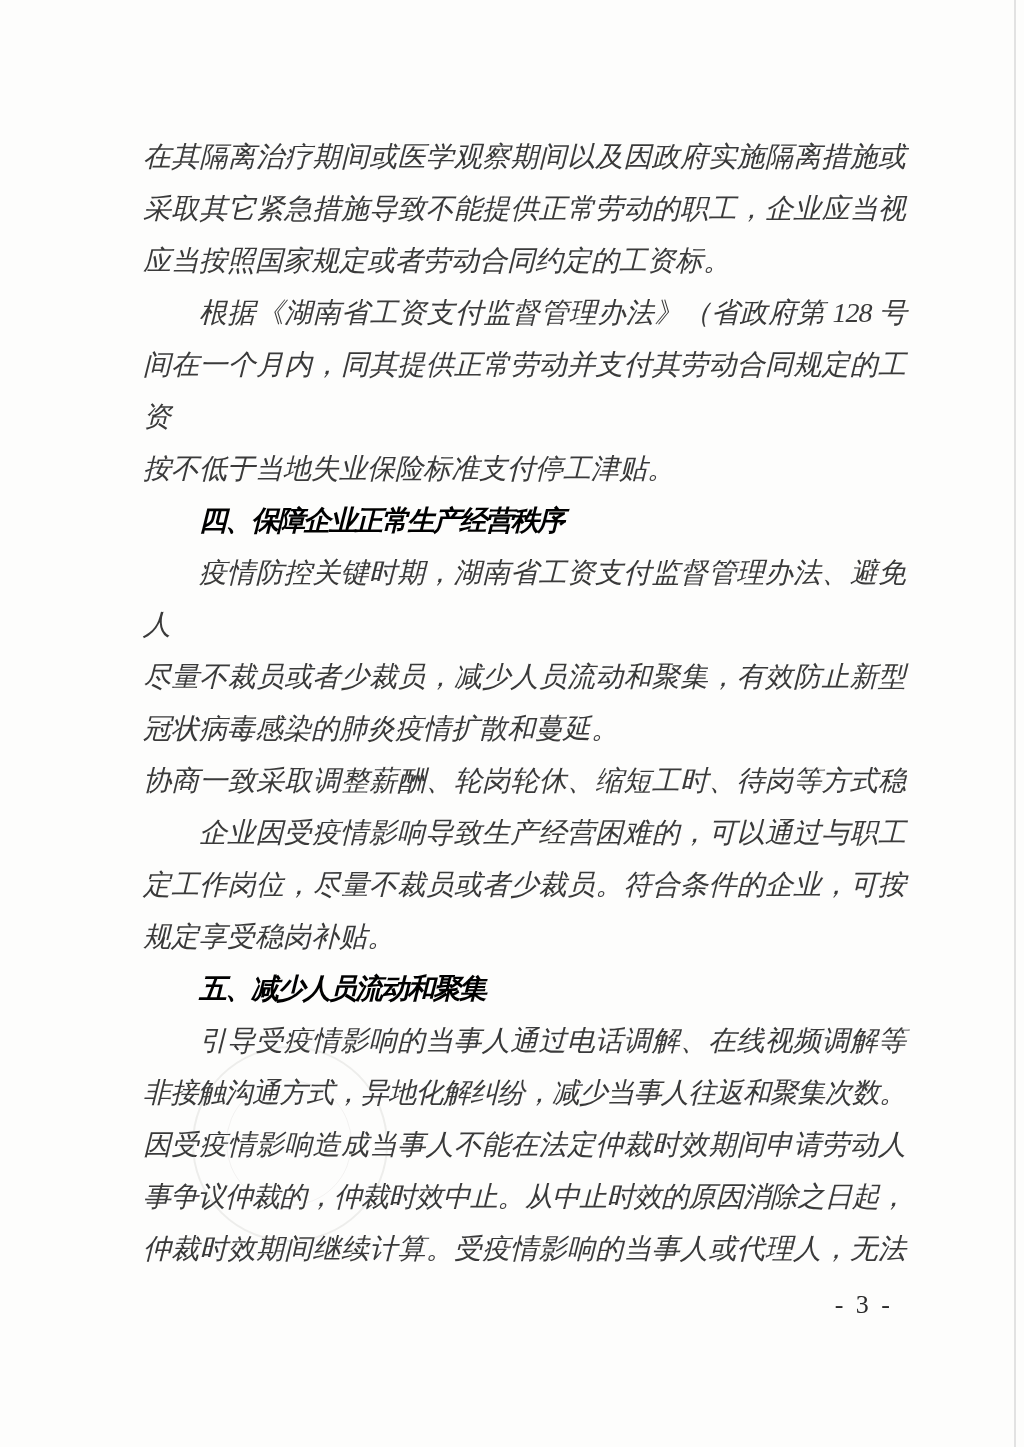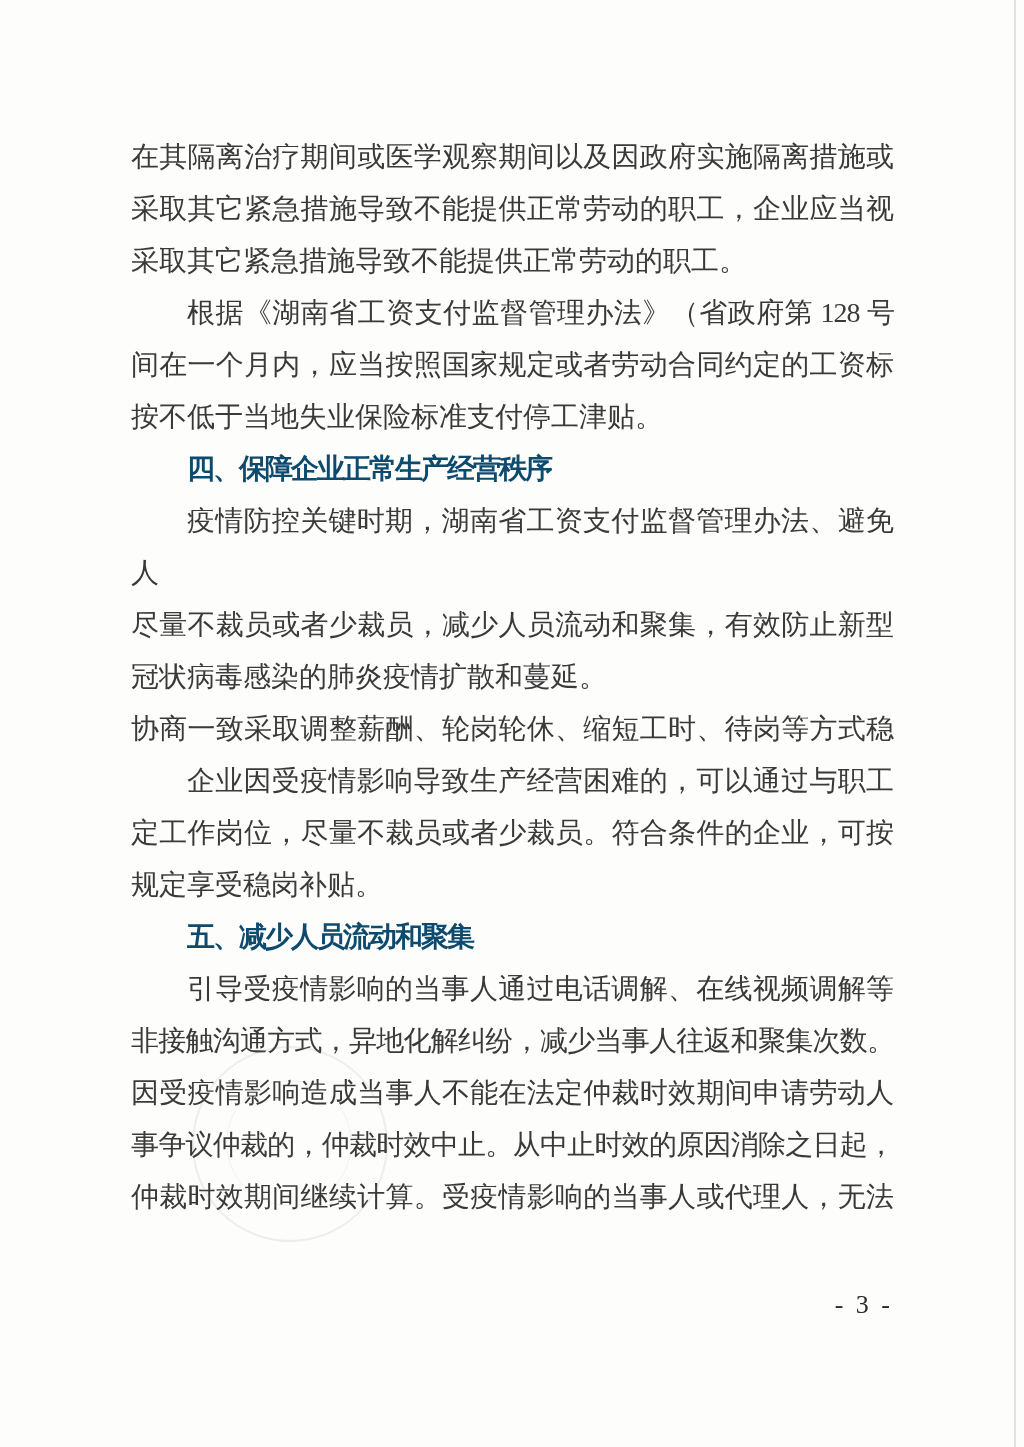--- a/index.html
+++ b/index.html
@@ -10,42 +10,43 @@
   .page {
     position: relative;
     width: 1024px;
     height: 1447px;
     background: #fdfdfc;
     overflow: hidden;
     font-family: "Liberation Serif", "DejaVu Serif", serif;
   }
   .content {
     position: absolute;
-    left: 131px;
+    left: 143px;
     top: 131px;
     width: 763px;
+    font-style: italic;
   }
   .line {
     font-size: 28px;
     line-height: 52px;
     color: #3a3a3a;
     text-align: left;
     text-align-last: left;
     font-weight: 400;
   }
   .line.fill {
     text-align: justify;
     text-align-last: justify;
   }
   .line.ind {
     text-indent: 56px;
   }
   .line.bold {
     font-weight: 700;
-    color: #0c4a6e;
+    color: #000000;
     letter-spacing: -2px;
   }
   .footer {
     position: absolute;
     top: 1288px;
     left: 143px;
     width: 763px;
     padding-right: 13px;
     box-sizing: border-box;
     text-align: right;
@@ -81,23 +82,23 @@
     border: 1px solid rgba(145, 140, 135, 0.10);
   }
 </style>
 </head>
 <body>
 
 <div class="page">
   <div class="content" id="doc-content">
       <div class="line fill">在其隔离治疗期间或医学观察期间以及因政府实施隔离措施或</div>
       <div class="line fill">采取其它紧急措施导致不能提供正常劳动的职工，企业应当视</div>
-      <div class="line">采取其它紧急措施导致不能提供正常劳动的职工。</div>
+      <div class="line">应当按照国家规定或者劳动合同约定的工资标。</div>
       <div class="line fill ind" style="letter-spacing: -1px;">根据《湖南省工资支付监督管理办法》（省政府第 128 号</div>
-      <div class="line fill">间在一个月内，应当按照国家规定或者劳动合同约定的工资标</div>
+      <div class="line fill">间在一个月内，同其提供正常劳动并支付其劳动合同规定的工资</div>
       <div class="line">按不低于当地失业保险标准支付停工津贴。</div>
       <div class="line ind bold">四、保障企业正常生产经营秩序</div>
       <div class="line fill ind">疫情防控关键时期，湖南省工资支付监督管理办法、避免人</div>
       <div class="line fill">尽量不裁员或者少裁员，减少人员流动和聚集，有效防止新型</div>
       <div class="line">冠状病毒感染的肺炎疫情扩散和蔓延。</div>
       <div class="line fill">协商一致采取调整薪酬、轮岗轮休、缩短工时、待岗等方式稳</div>
       <div class="line fill ind">企业因受疫情影响导致生产经营困难的，可以通过与职工</div>
       <div class="line fill">定工作岗位，尽量不裁员或者少裁员。符合条件的企业，可按</div>
       <div class="line">规定享受稳岗补贴。</div>
       <div class="line ind bold">五、减少人员流动和聚集</div>

